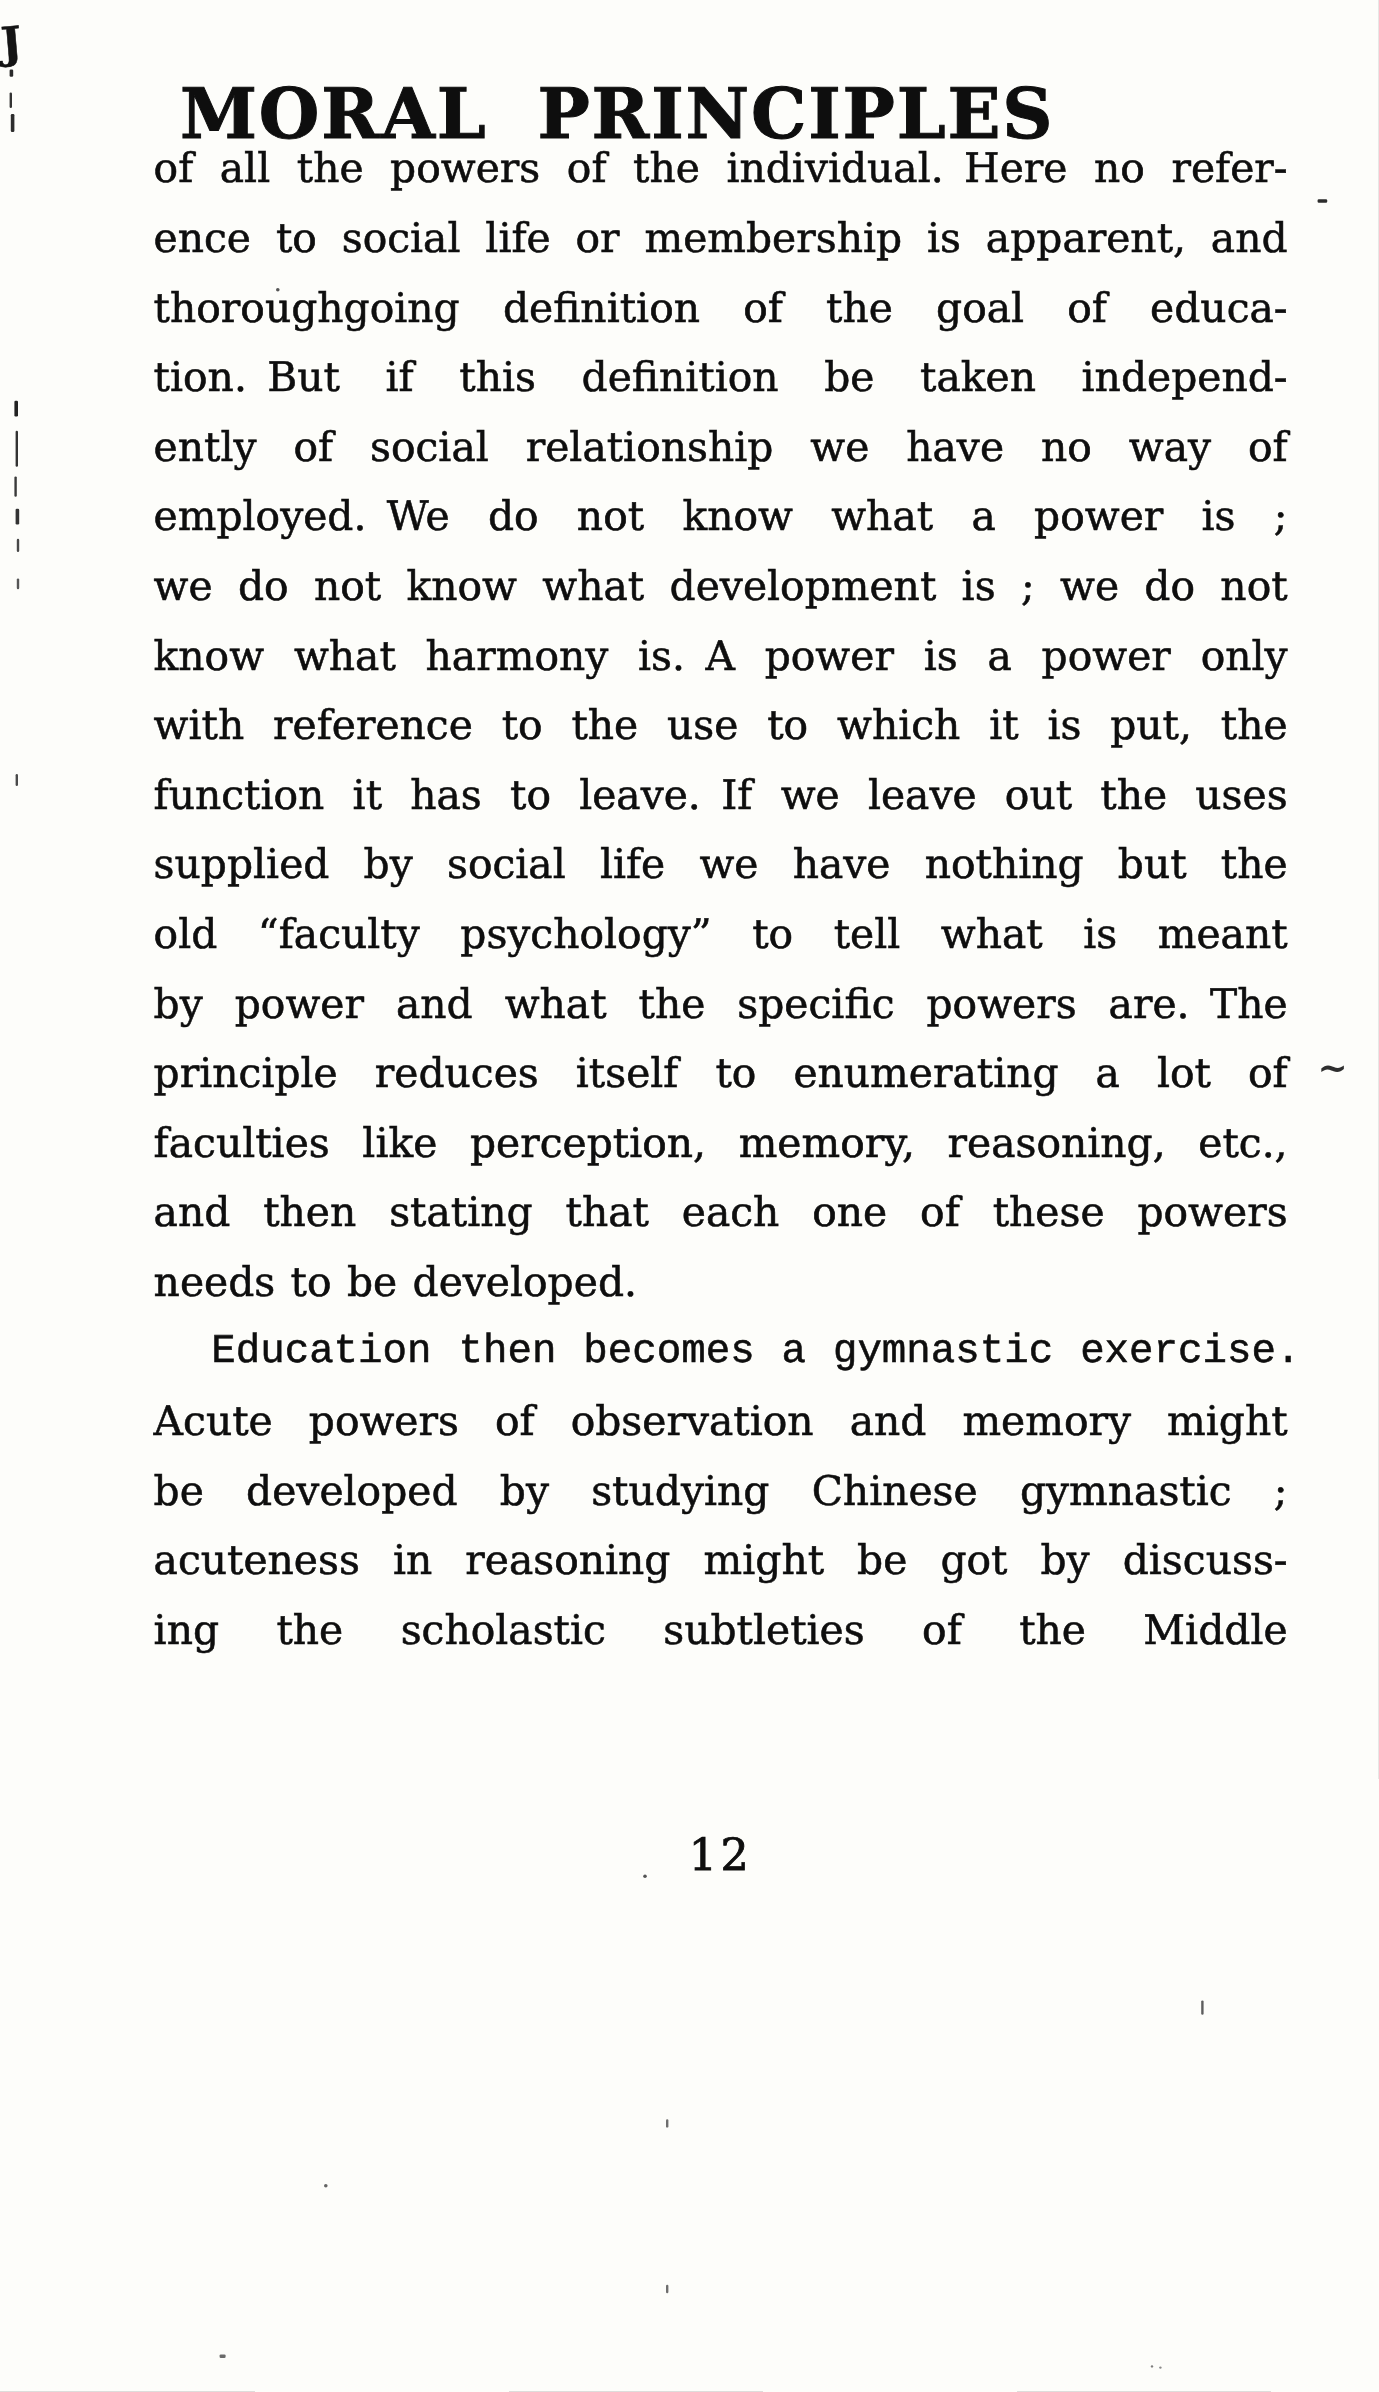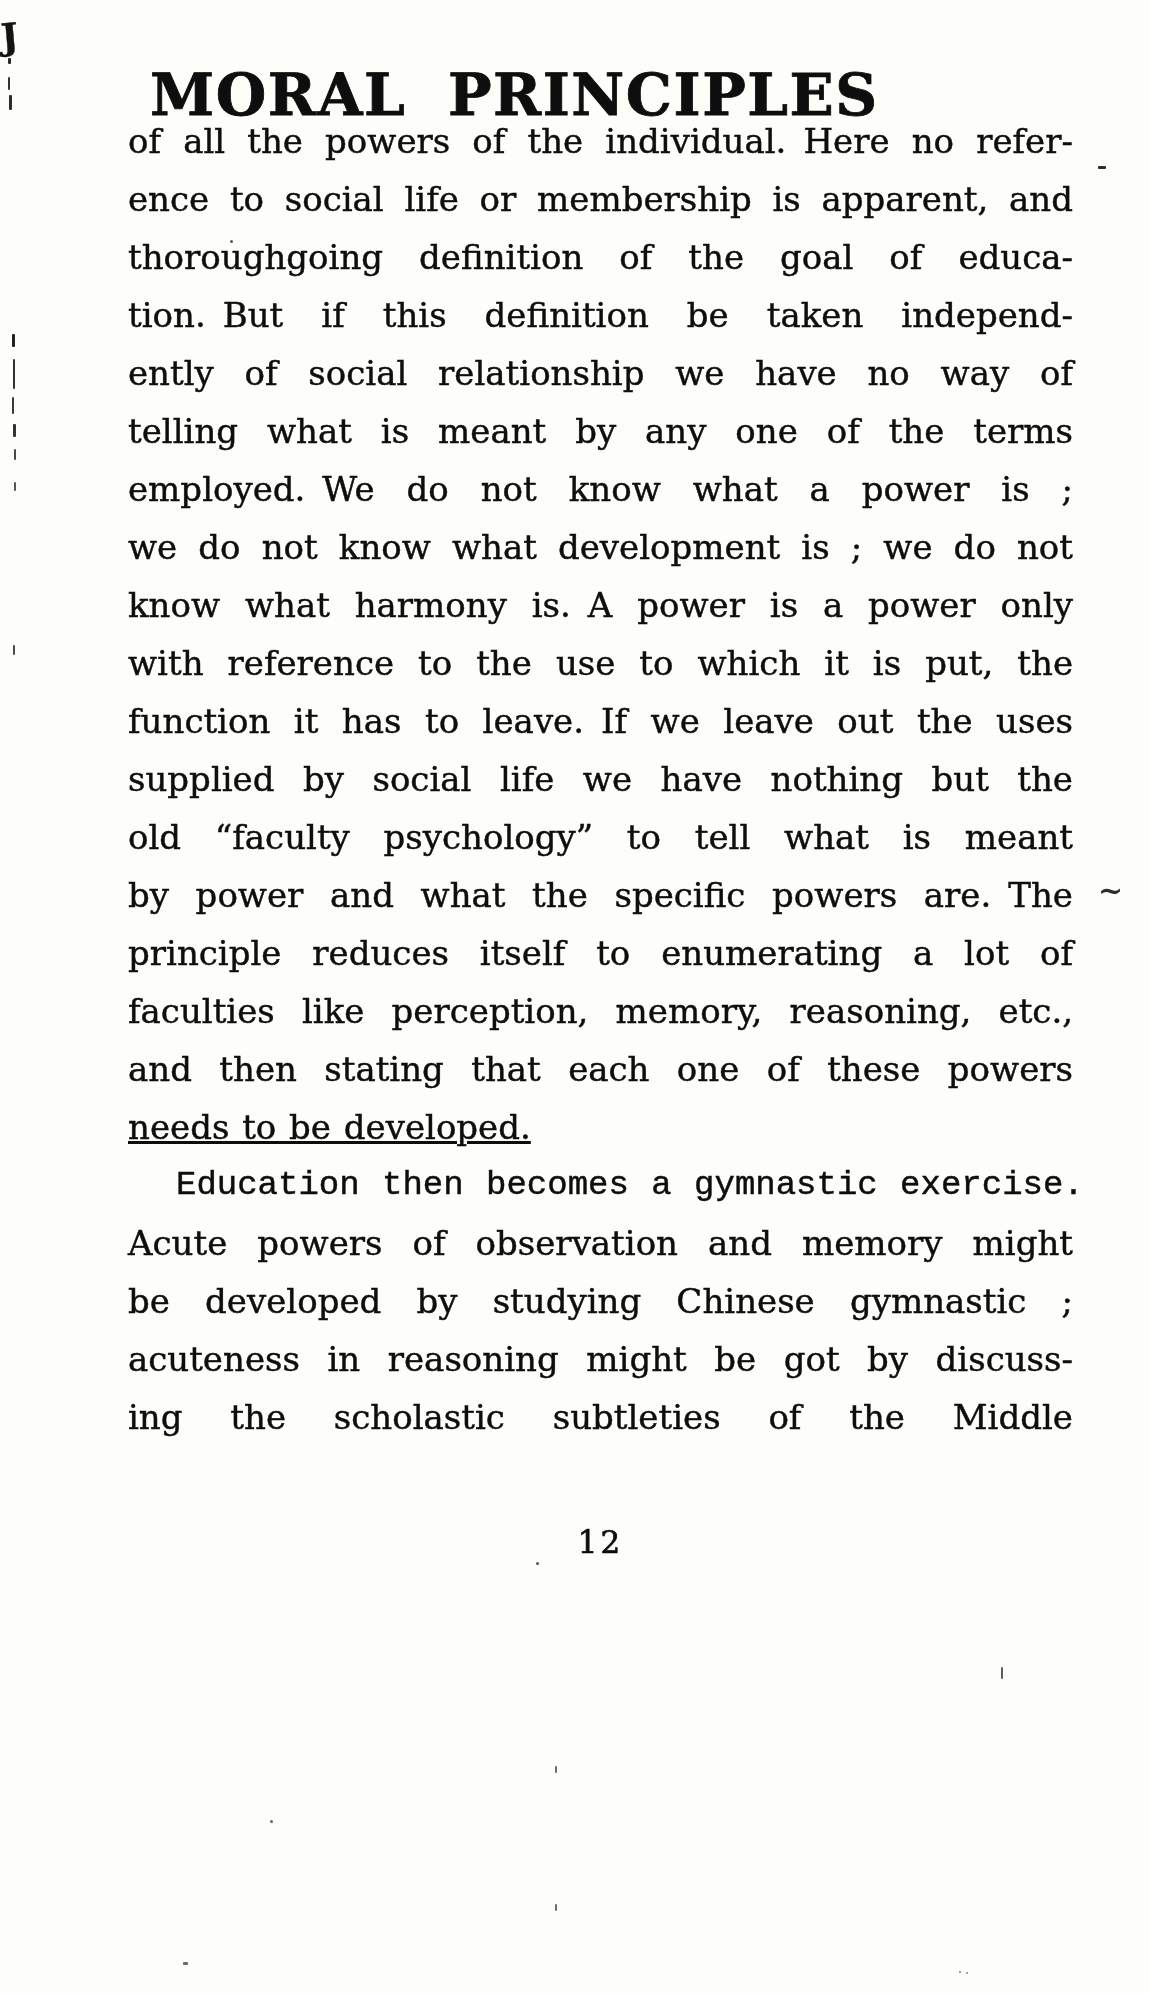--- a/index.html
+++ b/index.html
@@ -40,30 +40,30 @@
     line-height:58px;
     word-spacing:2px;
   }
   .para{margin:0;padding:0;}
   .line{
     height:58px;
     white-space:nowrap;        
     text-align:justify;
     text-align-last:justify;
   }
-  .line.flush-left{text-align-last:left;text-decoration:underline;}
+  .line.flush-left{text-align-last:left;}
   .line.indent{text-indent:48px;font-family:Liberation Mono, monospace;}
   
   .page-number{
     position:absolute;
     left:128px;
     top:1524px;
     width:945px;
     text-align:center;
-    font-size:31px;
+    font-size:37px;
     letter-spacing:3px;
     -webkit-text-stroke:0.7px var(--ink);
   }
   
   .art{position:absolute;pointer-events:none;}
   .bar{background:#333;border-radius:1px;}
   .dot{border-radius:50%;background:#555;}
   .glyph{color:#141414;font-weight:bold;line-height:1;}
   .a-hook   {left:1px;   top:18px;   font-size:36px; transform:rotate(-5deg);}
   .a-d1     {left:8px;   top:58px;   width:3px;  height:6px;  background:#2a2a2a;}
@@ -117,21 +117,20 @@
 
   <h1 class="title">MORAL PRINCIPLES</h1>
 
   <div class="body-text">
       <div class="para">
         <div class="line">of all the powers of the individual. Here no refer-</div>
         <div class="line">ence to social life or membership is apparent, and</div>
         <div class="line">thoroughgoing definition of the goal of educa-</div>
         <div class="line">tion. But if this definition be taken independ-</div>
         <div class="line">ently of social relationship we have no way of</div>
-        <div class="line">telling what is meant by any one of the terms</div>
         <div class="line">employed. We do not know what a power is ;</div>
         <div class="line">we do not know what development is ; we do not</div>
         <div class="line">know what harmony is. A power is a power only</div>
         <div class="line">with reference to the use to which it is put, the</div>
         <div class="line">function it has to leave. If we leave out the uses</div>
         <div class="line">supplied by social life we have nothing but the</div>
         <div class="line">old “faculty psychology” to tell what is meant</div>
         <div class="line">by power and what the specific powers are. The</div>
         <div class="line">principle reduces itself to enumerating a lot of</div>
         <div class="line">faculties like perception, memory, reasoning, etc.,</div>

